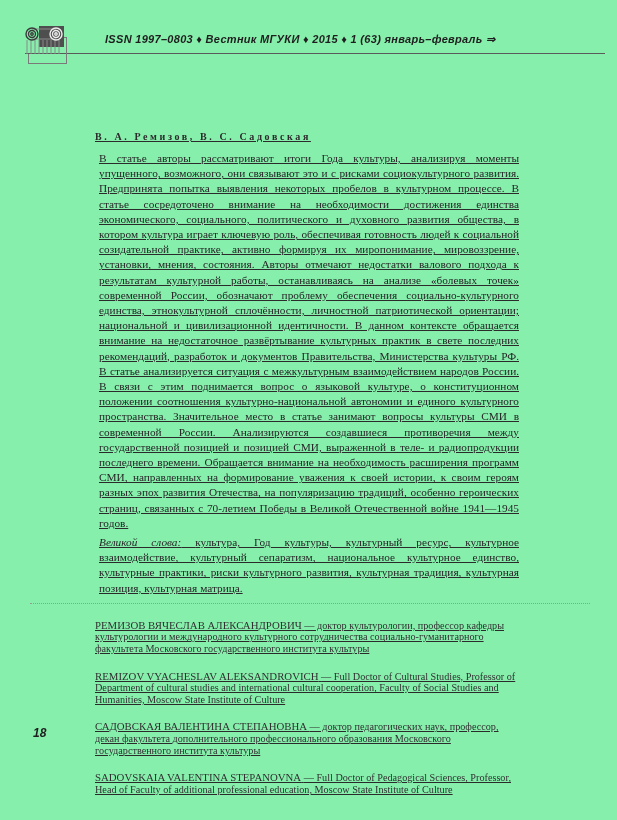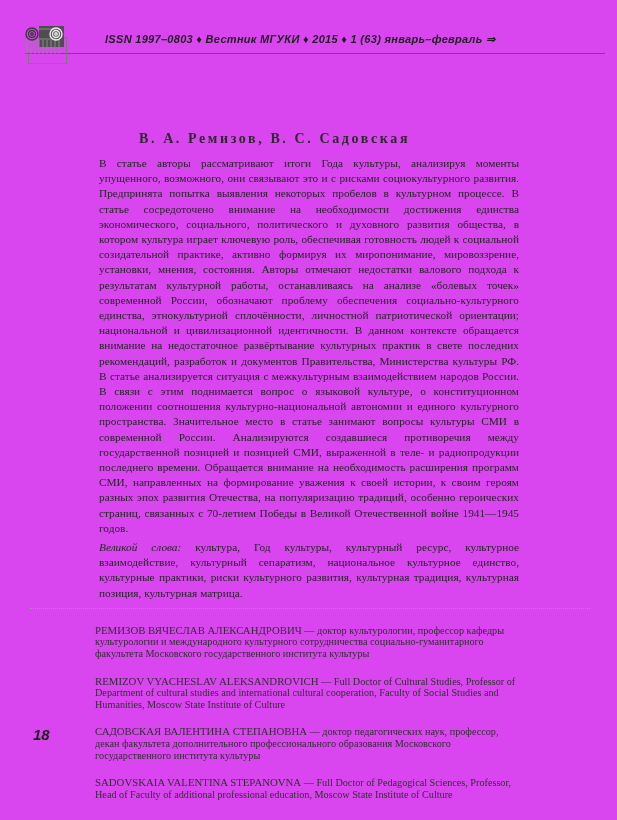--- a/index.html
+++ b/index.html
@@ -1,24 +1,25 @@
 <!DOCTYPE html>
 <html><head>
 <meta charset="utf-8">
 <style>
   html, body { margin: 0; padding: 0; background: #e8e8e8; }
   .page {
     position: relative;
     width: 617px;
     height: 820px;
     margin: 0 auto;
-    background: #d946ef;
+    background: #86efac;
     font-family: "Liberation Serif", serif;
     color: #2b2b2b;
     overflow: hidden;
+    text-decoration: underline;
   }
 
   
   .logo { position: absolute; left: 24px; top: 25px; }
   .frame-v { position: absolute; left: 66px; top: 37px; width: 1px; height: 27px; background: #7a7a7a; }
   .frame-t { position: absolute; left: 58px; top: 37px; width: 9px; height: 1px; background: #7a7a7a; }
   .frame-b { position: absolute; left: 28px; top: 63px; width: 39px; height: 1px; background: #7a7a7a; }
   .frame-l { position: absolute; left: 28px; top: 54px; width: 1px; height: 10px; background: #7a7a7a; }
   .header-rule { position: absolute; left: 25px; top: 53px; width: 580px; height: 1px; background: #5a5a5a; }
   .header-text {
@@ -34,42 +35,42 @@
   .title { text-align: center; color: #3d3d3d; }
   .title-line1 { font-size: 15.2px; letter-spacing: 1.6px; line-height: 36px; white-space: nowrap; }
   .dropcap {
     font-family: "DejaVu Serif", serif;
     font-style: italic; font-size: 34px;
     letter-spacing: 0; vertical-align: -3px; margin-right: 1px;
   }
   .title-line2 { font-size: 15.2px; letter-spacing: 1.6px; line-height: 21px; white-space: nowrap; }
 
   .udc { margin-top: 14px; font-size: 12px; }
-  .authors { margin-top: 3px; font-weight: bold; font-size: 14px; letter-spacing: 2.6px; margin-left: 44px; }
+  .authors { margin-top: 3px; font-weight: bold; font-size: 10px; letter-spacing: 2.6px; }
   .affiliation { margin-top: 1px; font-size: 12px; }
 
   .abstract, .keywords {
     margin: 4px; font-size: 11.3px; line-height: 15.2px;
     text-align: justify; color: #262626;
   }
   .abstract { margin-top: 9px; }
   .keywords em { font-style: italic; }
 
   .dotted-rule {
     margin: 7px 0 6px -65px; width: 560px; height: 0;
     border-top: 1px dotted #999;
   }
 
   .bios p { margin: 16px 0 2px 0; font-size: 10.2px; line-height: 11.6px; color: #303030; }
   .bio-name { font-size: 10.8px; }
 
   .page-number {
     position: absolute; left: 33px; top: 726px;
     font-family: "Liberation Sans", sans-serif;
-    font-style: italic; font-weight: bold; font-size: 15px; color: #1e1e1e;
+    font-style: italic; font-weight: bold; font-size: 12px; color: #1e1e1e;
   }
 </style>
 </head>
 <body>
 
 <div class="page">
 
   <div class="header-rule"></div>
   <div class="frame-v"></div>
   <div class="frame-t"></div>

